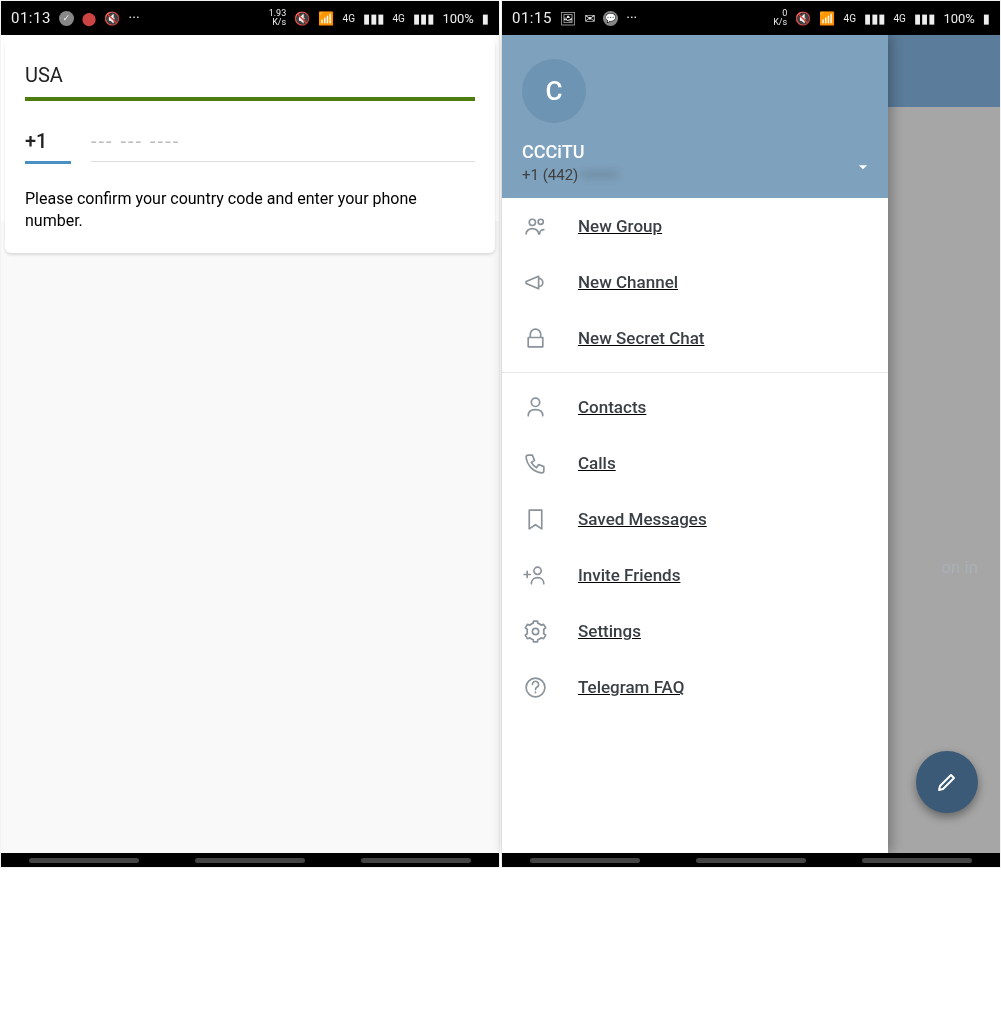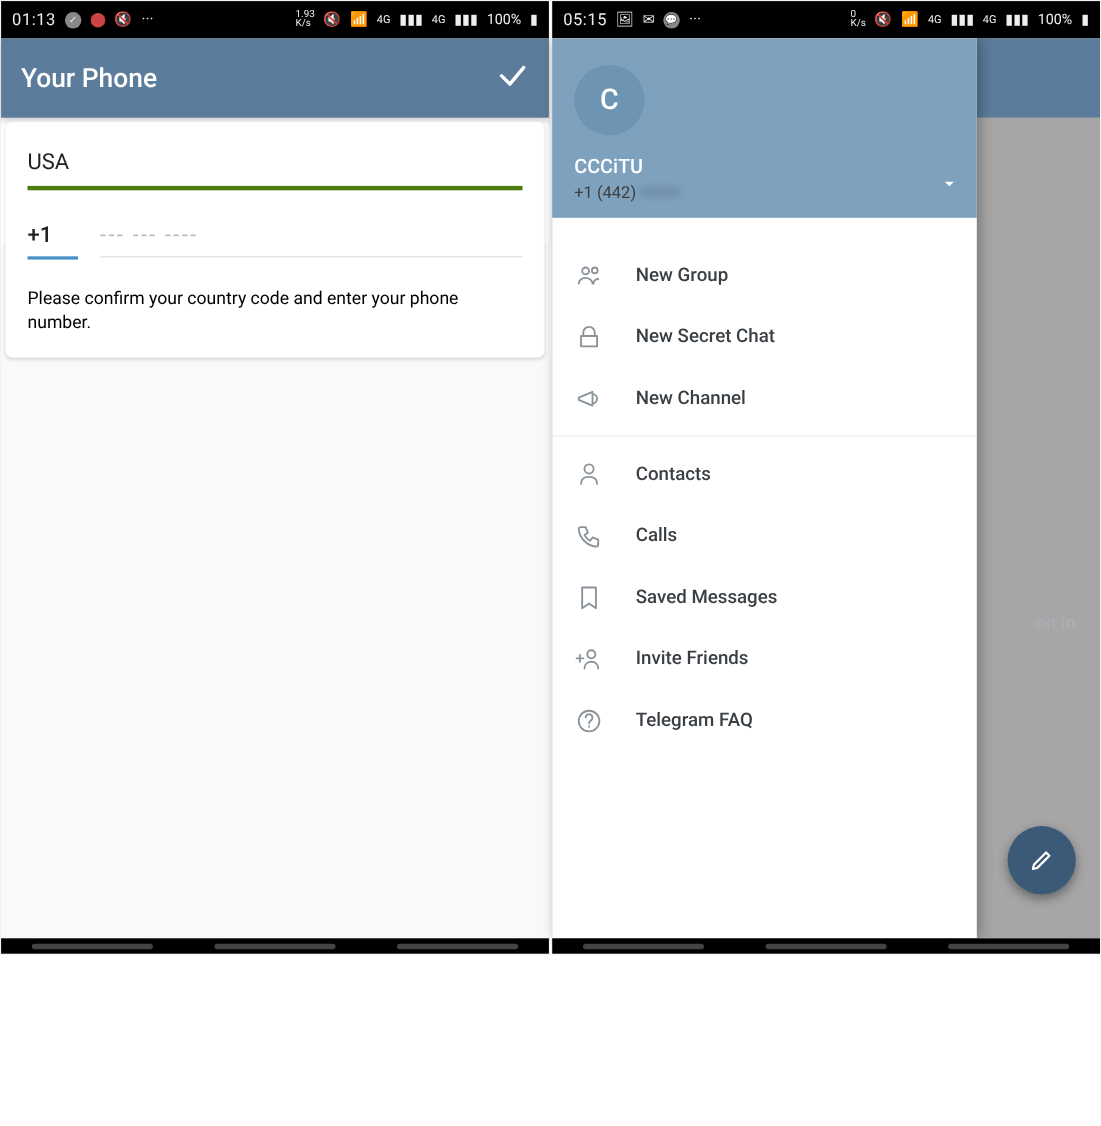--- a/index.html
+++ b/index.html
@@ -33,21 +33,21 @@
     padding: 0 10px;
     justify-content: space-between;
   }
   .status-left, .status-right {
     display: flex;
     align-items: center;
     gap: 8px;
   }
   .status-right { font-size: 13px; }
   .status-time { font-size: 15px; letter-spacing: 0.5px; }
-  .status-ks { font-size: 9px; line-height: 1; text-align: left; }
+  .status-ks { font-size: 9px; line-height: 1; text-align: right; }
   .status-icon-small { font-size: 13px; }
 
   
   .app-bar {
     height: 72px;
     background: #5b7c9a;
     color: #fff;
     display: flex;
     align-items: center;
     padding: 0 18px;
@@ -180,21 +180,22 @@
   .drawer-name { font-size: 18px; font-weight: 500; margin-bottom: 4px;}
   .drawer-phone { font-size: 15px; color: #404040; filter: blur(0px);}
   .drawer-phone .blur { filter: blur(4px); -webkit-filter: blur(4px); display:inline-block; }
   .drawer-expand {
     position: absolute;
     right: 18px;
     bottom: 20px;
     color: #fff;
   }
   .menu {
-    padding-top: 24px;
+    padding-top: 0;
+    text-decoration: underline;
   }
   .menu-item {
     display: flex;
     align-items: center;
     height: 56px;
     padding: 0 20px;
     gap: 30px;
     cursor: pointer;
   }
   .menu-divider {
@@ -250,28 +251,20 @@
       <span>📶</span>
       <span style="font-size:10px">4G</span>
       <span>▮▮▮</span>
       <span style="font-size:10px">4G</span>
       <span>▮▮▮</span>
       <span>100%</span>
       <span>▮</span>
     </div>
   </div>
 
-  <div class="app-bar">
-    <div class="app-title">Your Phone</div>
-    <span class="check-icon">
-      <svg viewBox="0 0 24 24" fill="none" stroke="#fff" stroke-width="2.5" stroke-linecap="round" stroke-linejoin="round">
-          <path d="M4 12l6 6L20 6"></path>
-        </svg>
-    </span>
-  </div>
 
   <div class="left-bg"></div>
 
   <div class="phone-card" style="position:relative;">
     <div class="country-row">USA</div>
     <div class="code-row">
       <div class="code-box">+1</div>
       <div class="phone-placeholder">--- --- ----</div>
     </div>
     <div class="phone-hint">Please confirm your country code and enter your phone number.</div>
@@ -280,21 +273,21 @@
   <div class="navstrip">
     <div class="pill"></div>
     <div class="pill"></div>
     <div class="pill"></div>
   </div>
 </div>
 
 <div class="screen screen-right">
   <div class="status-bar">
     <div class="status-left">
-      <span class="status-time">05:15</span>
+      <span class="status-time">01:15</span>
       <span class="status-icon-small">🖼</span>
       <span class="status-icon-small">✉</span>
       <span class="status-circ">💬</span>
       <span>···</span>
     </div>
     <div class="status-right">
       <div class="status-ks">
         <span>0</span><br><span>K/s</span>
       </div>
       <span>🔇</span>
@@ -345,33 +338,33 @@
           <span class="menu-icon">
             <svg viewBox="0 0 24 24" fill="none" stroke="currentColor" stroke-linecap="round" stroke-linejoin="round">
               <path d="M9 11a3 3 0 1 0 0-6 3 3 0 0 0 0 6Zm-6 8c0-3 3-5 6-5s6 2 6 5M17 10a2.5 2.5 0 1 0 0-5 2.5 2.5 0 0 0 0 5Zm-1 9c0-2.5 2-4 4-4"></path>
             </svg>
           </span>
           <span class="menu-label">New Group</span>
         </div>
         <div class="menu-item">
           <span class="menu-icon">
             <svg viewBox="0 0 24 24" fill="none" stroke="currentColor" stroke-linecap="round" stroke-linejoin="round">
+              <path d="M3 11v2l12 5V6L3 11Zm12-3a4 4 0 0 1 0 8"></path>
+            </svg>
+          </span>
+          <span class="menu-label">New Channel</span>
+        </div>
+        <div class="menu-item">
+          <span class="menu-icon">
+            <svg viewBox="0 0 24 24" fill="none" stroke="currentColor" stroke-linecap="round" stroke-linejoin="round">
               <path d="M7 11V8a5 5 0 0 1 10 0v3m-12 0h14v9H5v-9Z"></path>
             </svg>
           </span>
           <span class="menu-label">New Secret Chat</span>
         </div>
-        <div class="menu-item">
-          <span class="menu-icon">
-            <svg viewBox="0 0 24 24" fill="none" stroke="currentColor" stroke-linecap="round" stroke-linejoin="round">
-              <path d="M3 11v2l12 5V6L3 11Zm12-3a4 4 0 0 1 0 8"></path>
-            </svg>
-          </span>
-          <span class="menu-label">New Channel</span>
-        </div>
         <div class="menu-divider"></div>
         <div class="menu-item">
           <span class="menu-icon">
             <svg viewBox="0 0 24 24" fill="none" stroke="currentColor" stroke-linecap="round" stroke-linejoin="round">
               <path d="M12 11a4 4 0 1 0 0-8 4 4 0 0 0 0 8Zm-7 9c0-4 3-6 7-6s7 2 7 6"></path>
             </svg>
           </span>
           <span class="menu-label">Contacts</span>
         </div>
         <div class="menu-item">
@@ -394,20 +387,28 @@
           <span class="menu-icon">
             <svg viewBox="0 0 24 24" fill="none" stroke="currentColor" stroke-linecap="round" stroke-linejoin="round">
               <path d="M14 11a3.5 3.5 0 1 0 0-7 3.5 3.5 0 0 0 0 7Zm-6 9c0-3.5 2.5-6 6-6s6 2.5 6 6M4 8v6M1 11h6"></path>
             </svg>
           </span>
           <span class="menu-label">Invite Friends</span>
         </div>
         <div class="menu-item">
           <span class="menu-icon">
             <svg viewBox="0 0 24 24" fill="none" stroke="currentColor" stroke-linecap="round" stroke-linejoin="round">
+              <path d="M12 15a3 3 0 1 0 0-6 3 3 0 0 0 0 6Zm8-3c0 .7-.1 1.3-.2 1.9l2 1.6-2 3.4-2.4-.8a8 8 0 0 1-3.3 1.9L14 22h-4l-.1-2a8 8 0 0 1-3.3-1.9l-2.4.8-2-3.4 2-1.6A8 8 0 0 1 4 12c0-.7.1-1.3.2-1.9l-2-1.6 2-3.4 2.4.8A8 8 0 0 1 9.9 4L10 2h4l.1 2a8 8 0 0 1 3.3 1.9l2.4-.8 2 3.4-2 1.6c.1.6.2 1.2.2 1.9Z"></path>
+            </svg>
+          </span>
+          <span class="menu-label">Settings</span>
+        </div>
+        <div class="menu-item">
+          <span class="menu-icon">
+            <svg viewBox="0 0 24 24" fill="none" stroke="currentColor" stroke-linecap="round" stroke-linejoin="round">
               <path d="M12 21a9 9 0 1 0 0-18 9 9 0 0 0 0 18Zm0-4v-.5M9 9a3 3 0 1 1 4.5 2.6c-1 .6-1.5 1.2-1.5 2.4"></path>
             </svg>
           </span>
           <span class="menu-label">Telegram FAQ</span>
         </div>
       </div>
   </div>
 
   <div class="navstrip">
     <div class="pill"></div>

